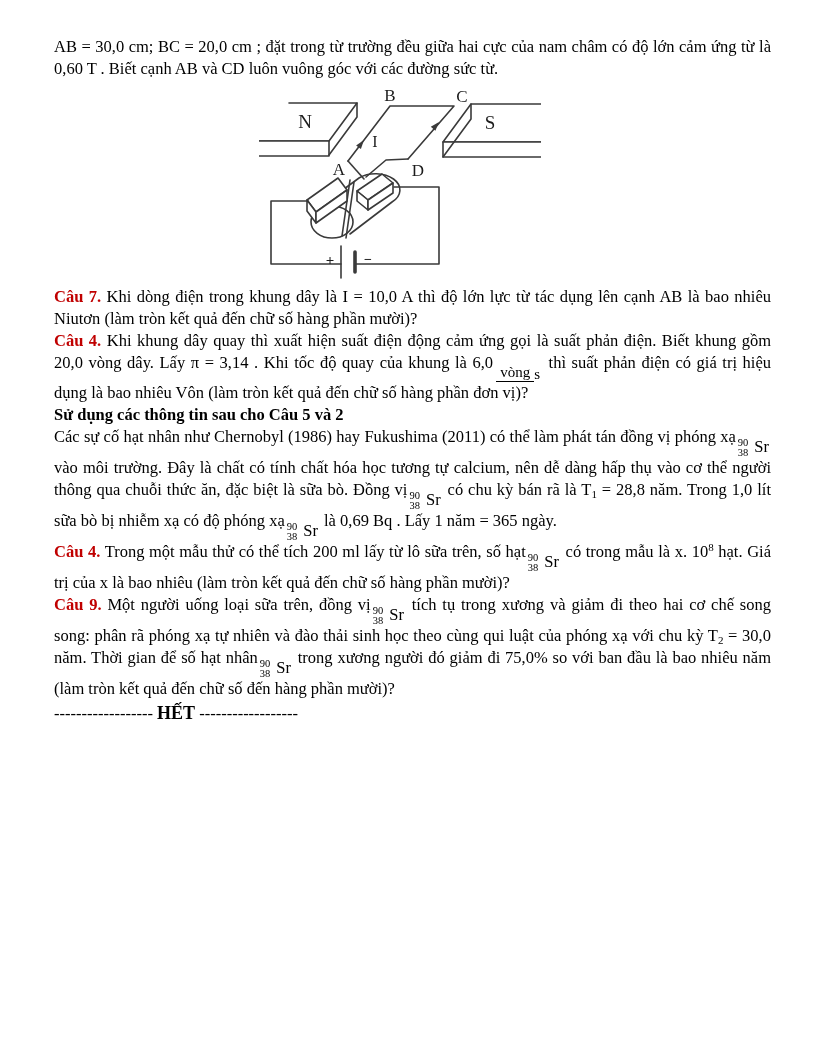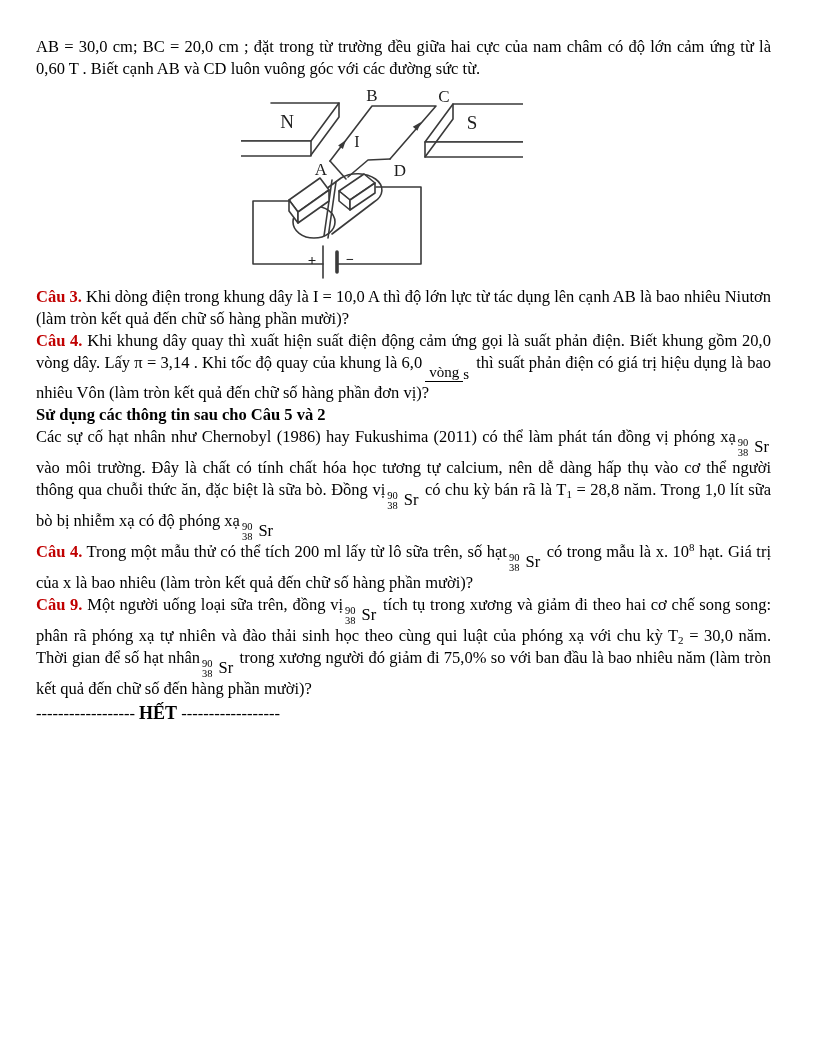--- a/index.html
+++ b/index.html
@@ -2,21 +2,21 @@
 <html lang="vi"><head>
 <meta charset="utf-8">
 <style>
   :root{ --red:#c00000; --ink:#000; --dstroke:#3a3a3a; }
   html,body{ margin:0; padding:0; background:#fff; }
   body{
     width:816px; height:1056px; overflow:hidden;
     font-family:"Liberation Serif","DejaVu Serif",serif;
     font-size:16.5px; line-height:22px; color:var(--ink);
   }
-  .page{ padding:36px 45px 0 36px; box-sizing:border-box; }
+  .page{ padding:36px 45px 0 54px; box-sizing:border-box; }
   p.para{ margin:0; text-align:justify; }
   .section-head{ font-weight:bold; text-align:left; }
   .q-label{ color:var(--red); font-weight:bold; }
   .bold{ font-weight:bold; }
   sub{ font-size:11px; line-height:0; vertical-align:-3px; }
   sup{ font-size:11px; line-height:0; vertical-align:6px; }
   .nuclide{ display:inline-flex; align-items:center; vertical-align:-4px; margin:0 2px; }
   .nstack{ display:inline-flex; flex-direction:column; 
            font-size:10.5px; line-height:9.5px; }
   .nsym{ line-height:1; margin-left:6px;font-family:Liberation Serif, serif; }
@@ -97,21 +97,21 @@
         <text x="203" y="14" font-size="17" text-anchor="middle">C</text>
         <text x="80" y="87" font-size="17" text-anchor="middle">A</text>
         <text x="159" y="88" font-size="17" text-anchor="middle">D</text>
         <text x="116" y="59" font-size="16" text-anchor="middle">I</text>
         <text x="71" y="177" font-size="15" font-weight="bold" text-anchor="middle">+</text>
         <text x="109" y="176" font-size="14" font-weight="bold" text-anchor="middle">−</text>
       </g>
     </svg>
   </figure>
 
-  <p class="para"><span class="q-label">Câu 3.</span><span> Khi dòng điện trong khung dây là I = 10,0 A  thì độ lớn lực từ tác dụng lên cạnh AB là bao nhiêu Niutơn (làm tròn kết quả đến chữ số hàng phần mười)?</span></p>
+  <p class="para"><span class="q-label">Câu 7.</span><span> Khi dòng điện trong khung dây là I = 10,0 A  thì độ lớn lực từ tác dụng lên cạnh AB là bao nhiêu Niutơn (làm tròn kết quả đến chữ số hàng phần mười)?</span></p>
   <p class="para"><span class="q-label">Câu 4.</span><span> Khi khung dây quay thì xuất hiện suất điện động cảm ứng gọi là suất phản điện. Biết khung gồm 20,0 vòng dây. Lấy π = 3,14 . Khi tốc độ quay của khung là 6,0</span><span class="frac">
         <span class="fnum">vòng</span>
         <span class="fden">s</span>
       </span> <span>thì suất phản điện có giá trị hiệu dụng là bao nhiêu Vôn (làm tròn kết quả đến chữ số hàng phần đơn vị)?</span></p>
   <p class="para section-head"><span class="bold">Sử dụng các thông tin sau cho Câu 5 và 2</span></p>
   <p class="para"><span>Các sự cố hạt nhân như Chernobyl (1986) hay Fukushima (2011) có thể làm phát tán đồng vị phóng xạ</span><span class="nuclide">
         <span class="nstack">
           <span>90</span>
           <span>38</span>
         </span>
@@ -121,21 +121,21 @@
           <span>90</span>
           <span>38</span>
         </span>
         <span class="nsym">Sr</span>
       </span> <span>có chu kỳ bán rã là </span><span>T<sub>1</sub></span><span> = 28,8 năm. Trong 1,0 lít sữa bò bị nhiễm xạ có độ phóng xạ</span><span class="nuclide">
         <span class="nstack">
           <span>90</span>
           <span>38</span>
         </span>
         <span class="nsym">Sr</span>
-      </span> </p>
+      </span> <span>là 0,69 Bq . Lấy 1 năm = 365 ngày.</span></p>
   <p class="para"><span class="q-label">Câu 4.</span><span> Trong một mẫu thử có thể tích 200 ml lấy từ lô sữa trên, số hạt</span><span class="nuclide">
         <span class="nstack">
           <span>90</span>
           <span>38</span>
         </span>
         <span class="nsym">Sr</span>
       </span> <span>có trong mẫu là x. </span><span>10<sup>8</sup></span><span> hạt. Giá trị của x là bao nhiêu (làm tròn kết quả đến chữ số hàng phần mười)?</span></p>
   <p class="para"><span class="q-label">Câu 9.</span><span> Một người uống loại sữa trên, đồng vị</span><span class="nuclide">
         <span class="nstack">
           <span>90</span>

